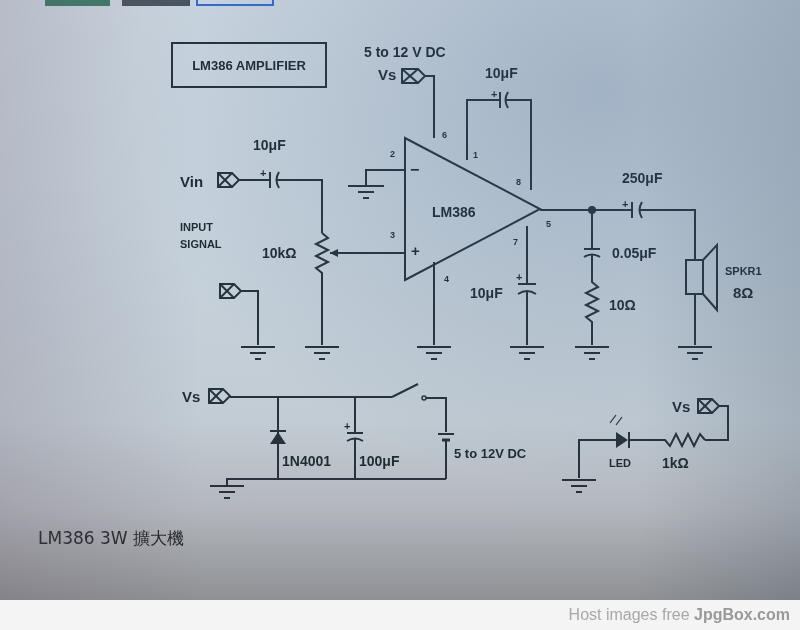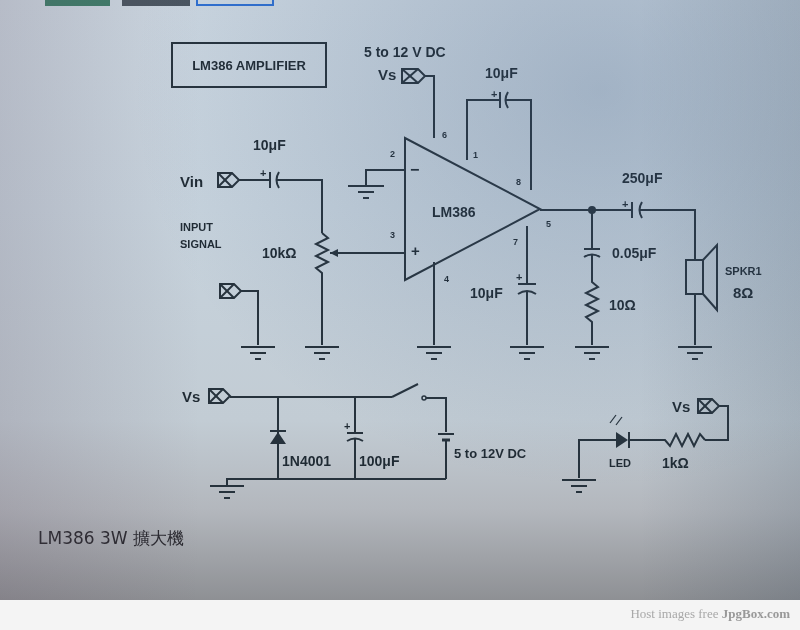--- a/index.html
+++ b/index.html
@@ -8,21 +8,21 @@
     background: linear-gradient(180deg, #cbd6e0 0%, #c7d3dd 35%, #c2ccd4 70%, #b3b7bd 85%, #8e9094 100%); overflow:hidden; }
   #photo::after { content:""; position:absolute; inset:0;
     background: radial-gradient(ellipse at 75% 15%, rgba(60,90,130,0.28), rgba(0,0,0,0) 55%),
                 linear-gradient(90deg, rgba(90,70,90,0.18) 0%, rgba(0,0,0,0) 25%, rgba(0,0,0,0) 80%, rgba(40,60,80,0.18) 100%);
     pointer-events:none; }
   .topbar { position:absolute; top:0; height:6px; }
   #schematic { position:absolute; left:0; top:0; }
   #schematic text { font-family:"Liberation Sans", sans-serif; fill:#1f2a33; font-weight:bold; }
   .wire { stroke:#26323c; stroke-width:2; fill:none; }
   .caption { position:absolute; left:38px; top:527px; font-size:17px; color:#2a2a30; font-family:"DejaVu Sans", sans-serif; }
-  .footer { position:absolute; right:10px; top:606px; font-size:13px; color:#a8a8a8;font-family:Liberation Serif, serif; }
+  .footer { position:absolute; right:10px; top:606px; font-size:16px; color:#a8a8a8; }
   .footer b { color:#999; }
 </style>
 </head>
 <body>
 
 <div id="photo">
   <div class="topbar" style="left:45px;width:65px;background:#3f7d6a;"></div>
   <div class="topbar" style="left:122px;width:68px;background:#4a5560;"></div>
   <div class="topbar" style="left:196px;width:74px;border:2px solid #2f6fd0;border-top:none;height:4px;"></div>
 

